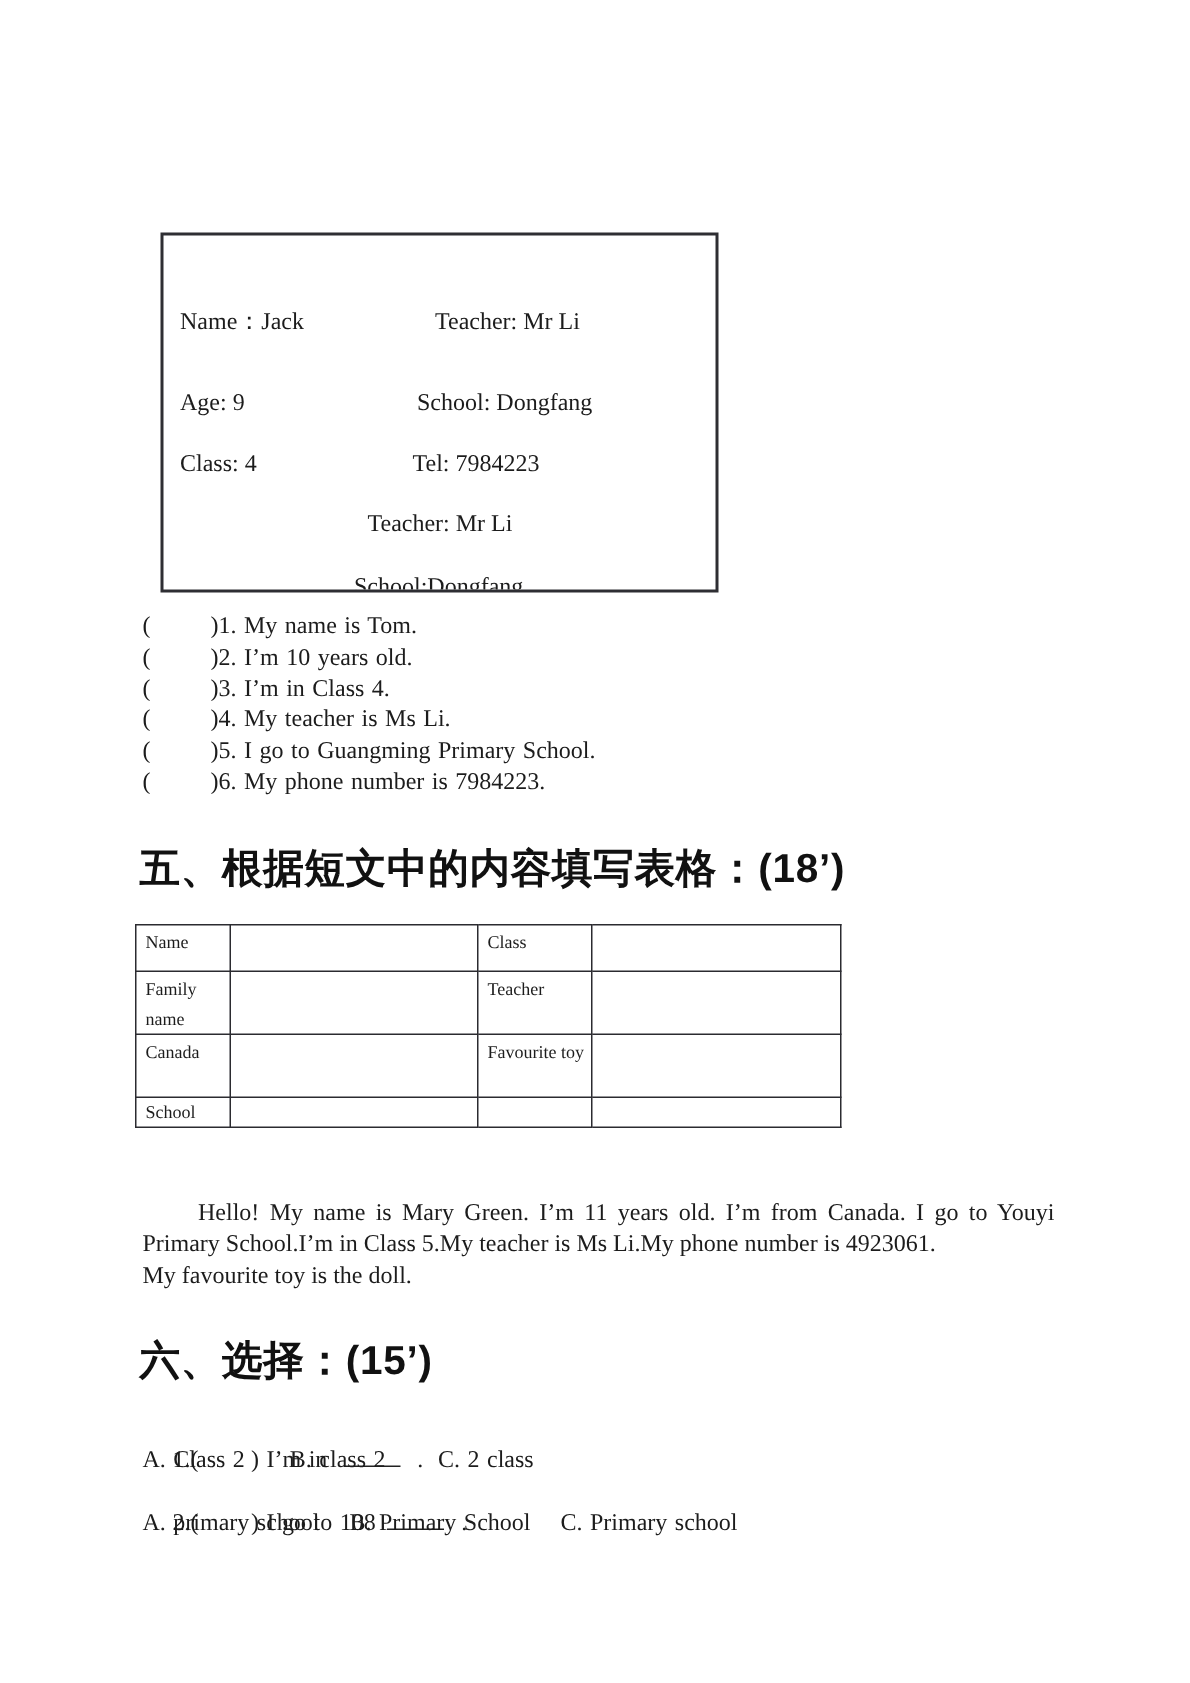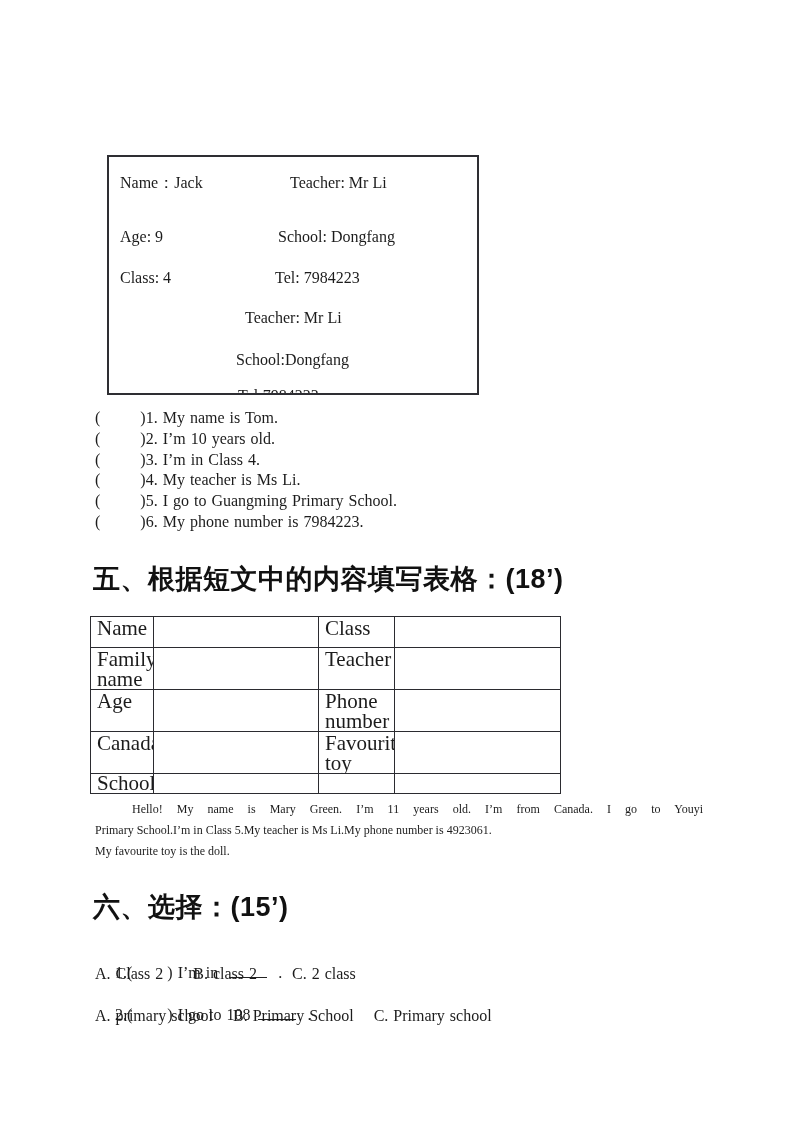--- a/index.html
+++ b/index.html
@@ -15,21 +15,21 @@
   
   .info-box {
     position: absolute;
     left: 107px; top: 155px;
     width: 368px; height: 236px;
     border: 2px solid #2e2e33;
     overflow: hidden;
     font-size: 16px;
     line-height: 20px;
   }
-  .ib { position: absolute; white-space: pre; }
+  .ib { position: absolute; white-space: pre; margin-top: 32px; }
   
   .tf-list {
     position: absolute;
     left: 95px; top: 409px;
     font-size: 16px;
     word-spacing: 1px;
   }
   .tf-row { height: 20.8px; display: flex; align-items: baseline; }
   .tf-bracket { white-space: pre; }
   .tf-text { white-space: pre; }
@@ -45,41 +45,41 @@
     white-space: pre;
     letter-spacing: 0.5px;
   }
   
   .fill-table {
     position: absolute;
     left: 90px; top: 616px;
     border-collapse: collapse;
     table-layout: fixed;
     width: 470px;
-    font-size: 21px;
+    font-size: 12px;
   }
   .fill-table td {
     border: 1.6px solid #2b2b30;
     vertical-align: top;
     padding: 2px 4px 0 6px;
     line-height: 19.5px;
     overflow: hidden;
   }
   .fill-table tr.r1 { height: 31px; }
   .fill-table tr.r2 { height: 42px; padding-left: 28px; }
   .fill-table tr.r3 { height: 41px; }
   .fill-table tr.r4 { height: 42px; }
   .fill-table tr.r5 { height: 20px; }
   .fill-table tr.r5 td { padding-top: 0; line-height: 19px; }
   
   .passage {
     position: absolute;
     left: 95px; top: 799px;
     width: 608px;
-    font-size: 12px;
+    font-size: 16px;
     line-height: 20.8px;
   }
   .passage .jline {
     text-align: justify;
     text-align-last: justify;
     text-indent: 37px;
   }
   
   .q-line {
     position: absolute;
@@ -158,26 +158,20 @@
         <td></td>
         <td>Class</td>
         <td></td>
       </tr>
       <tr class="r2">
         <td>Family name</td>
         <td></td>
         <td>Teacher</td>
         <td></td>
       </tr>
-      <tr class="r3">
-        <td>Age</td>
-        <td></td>
-        <td>Phone number</td>
-        <td></td>
-      </tr>
       <tr class="r4">
         <td>Canada</td>
         <td></td>
         <td>Favourite toy</td>
         <td></td>
       </tr>
       <tr class="r5">
         <td>School</td>
         <td></td>
         <td></td>

